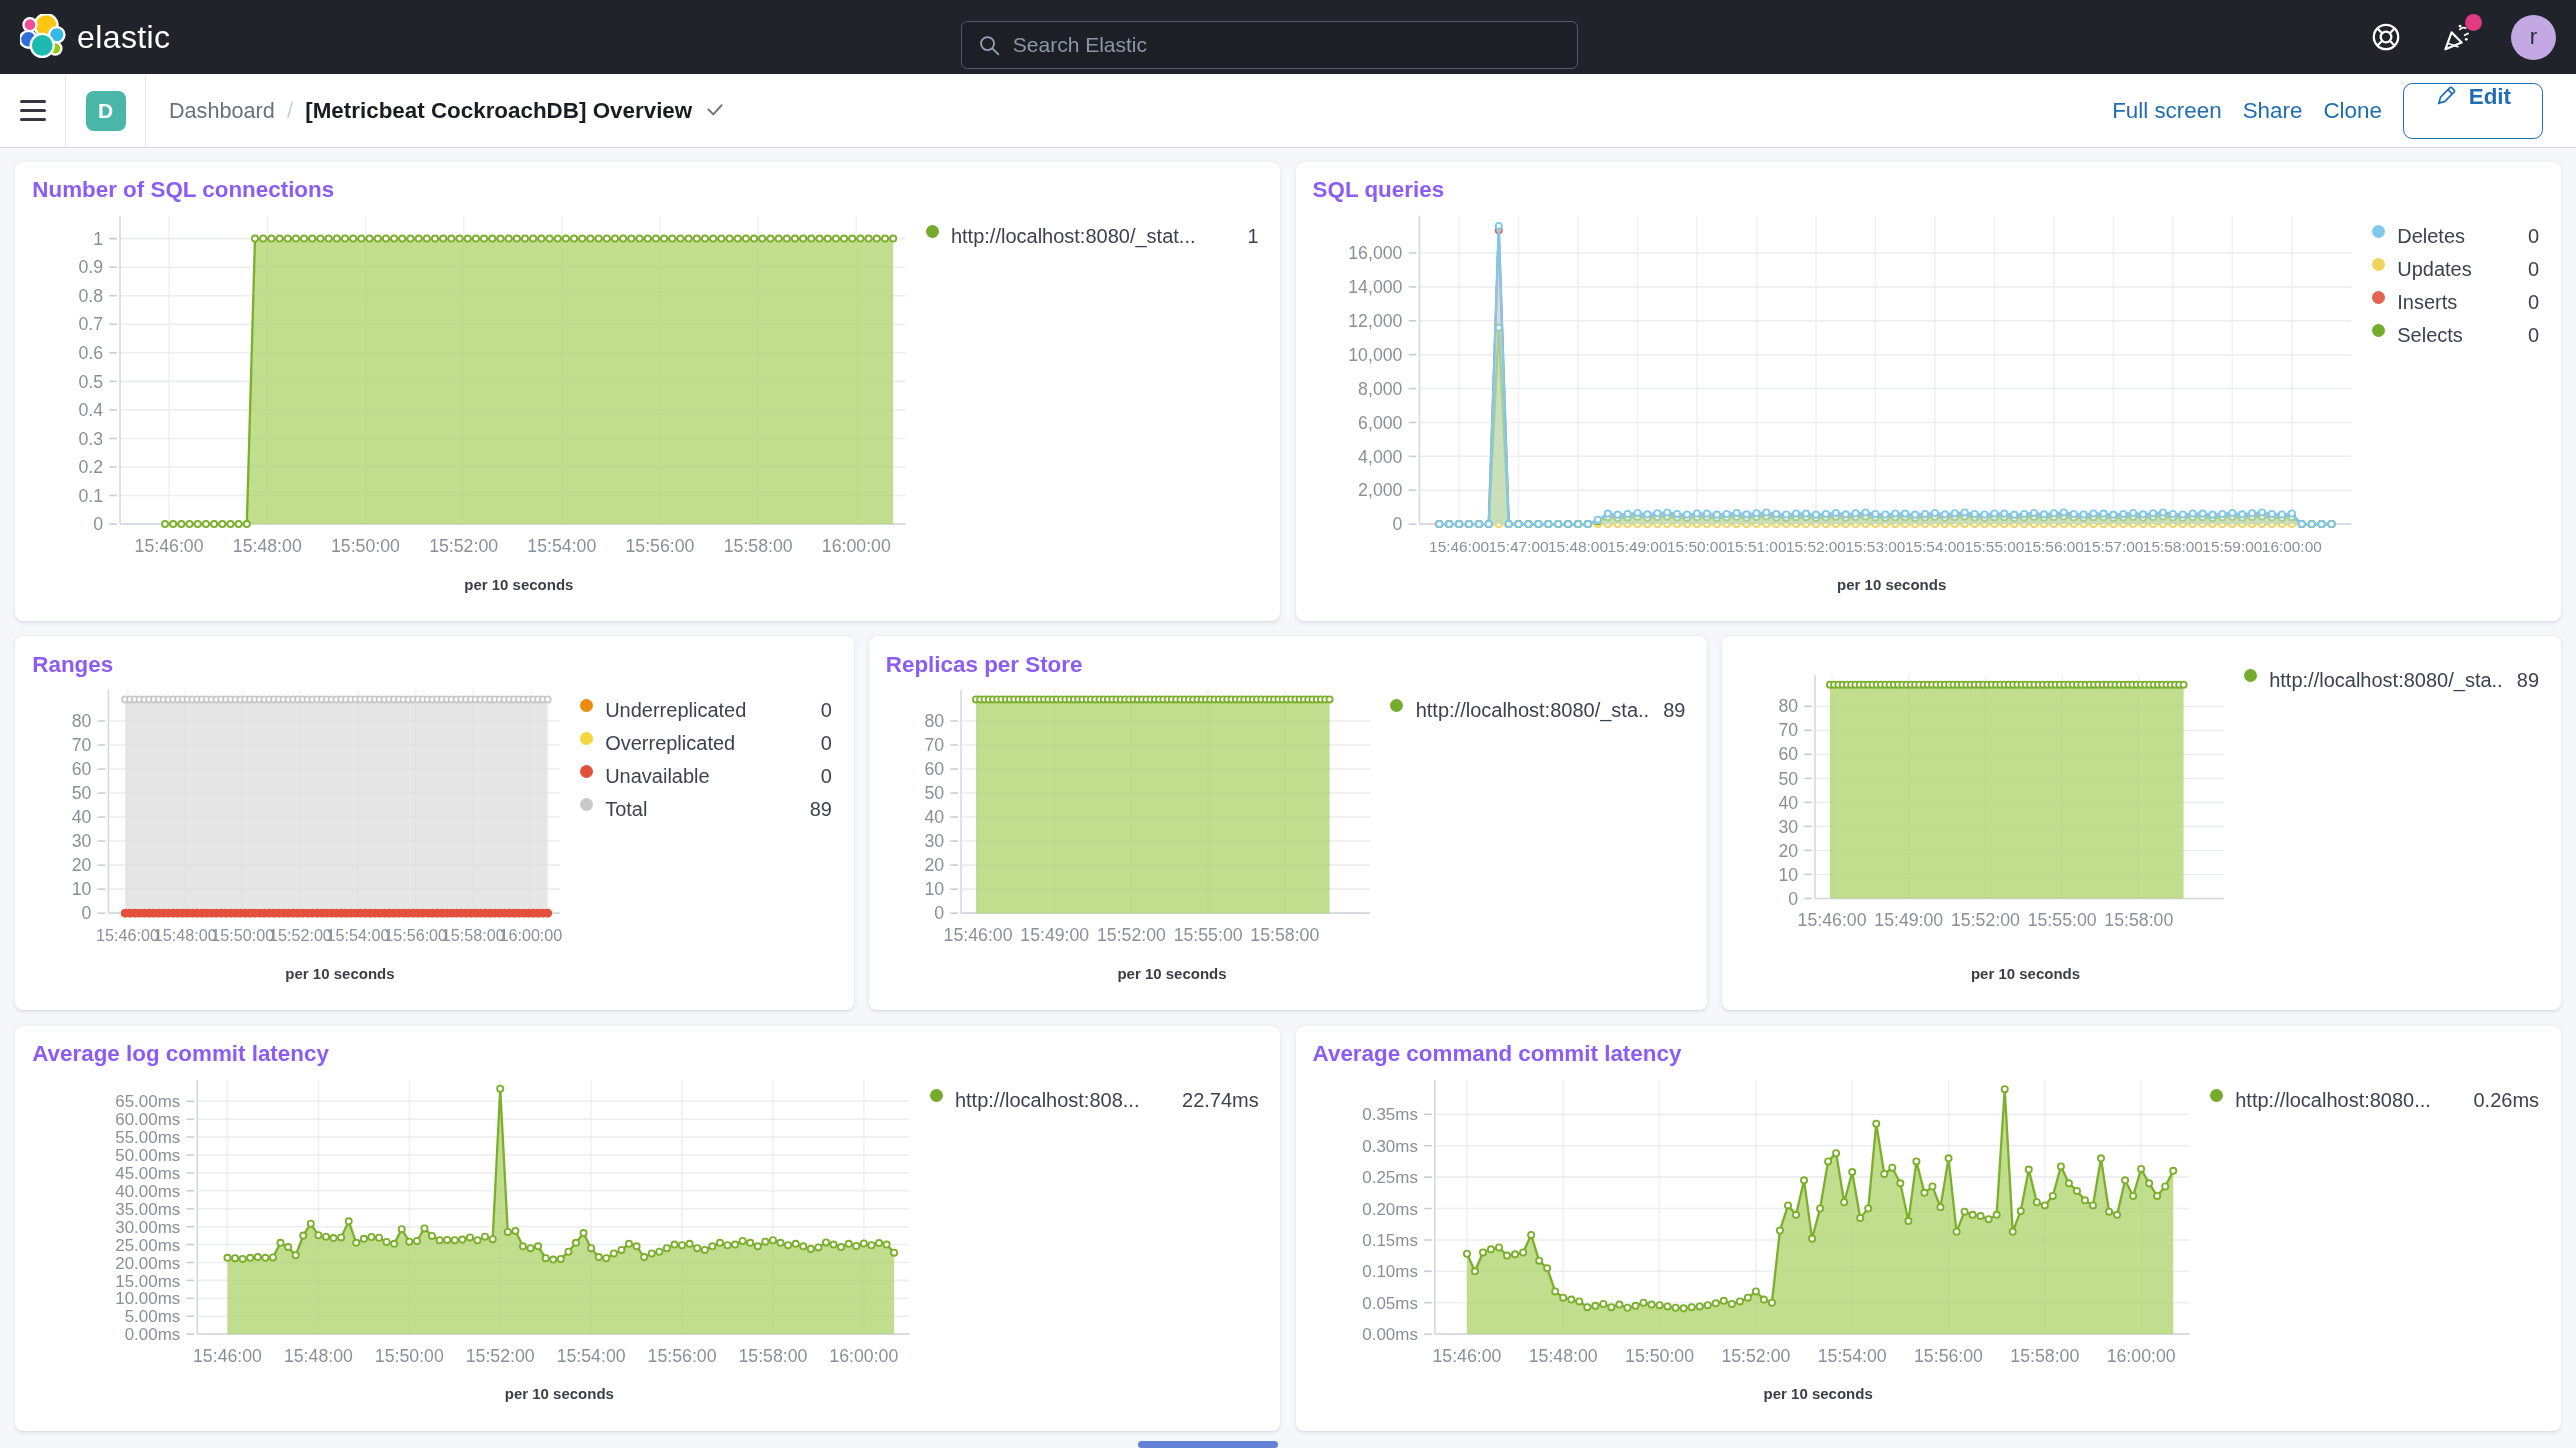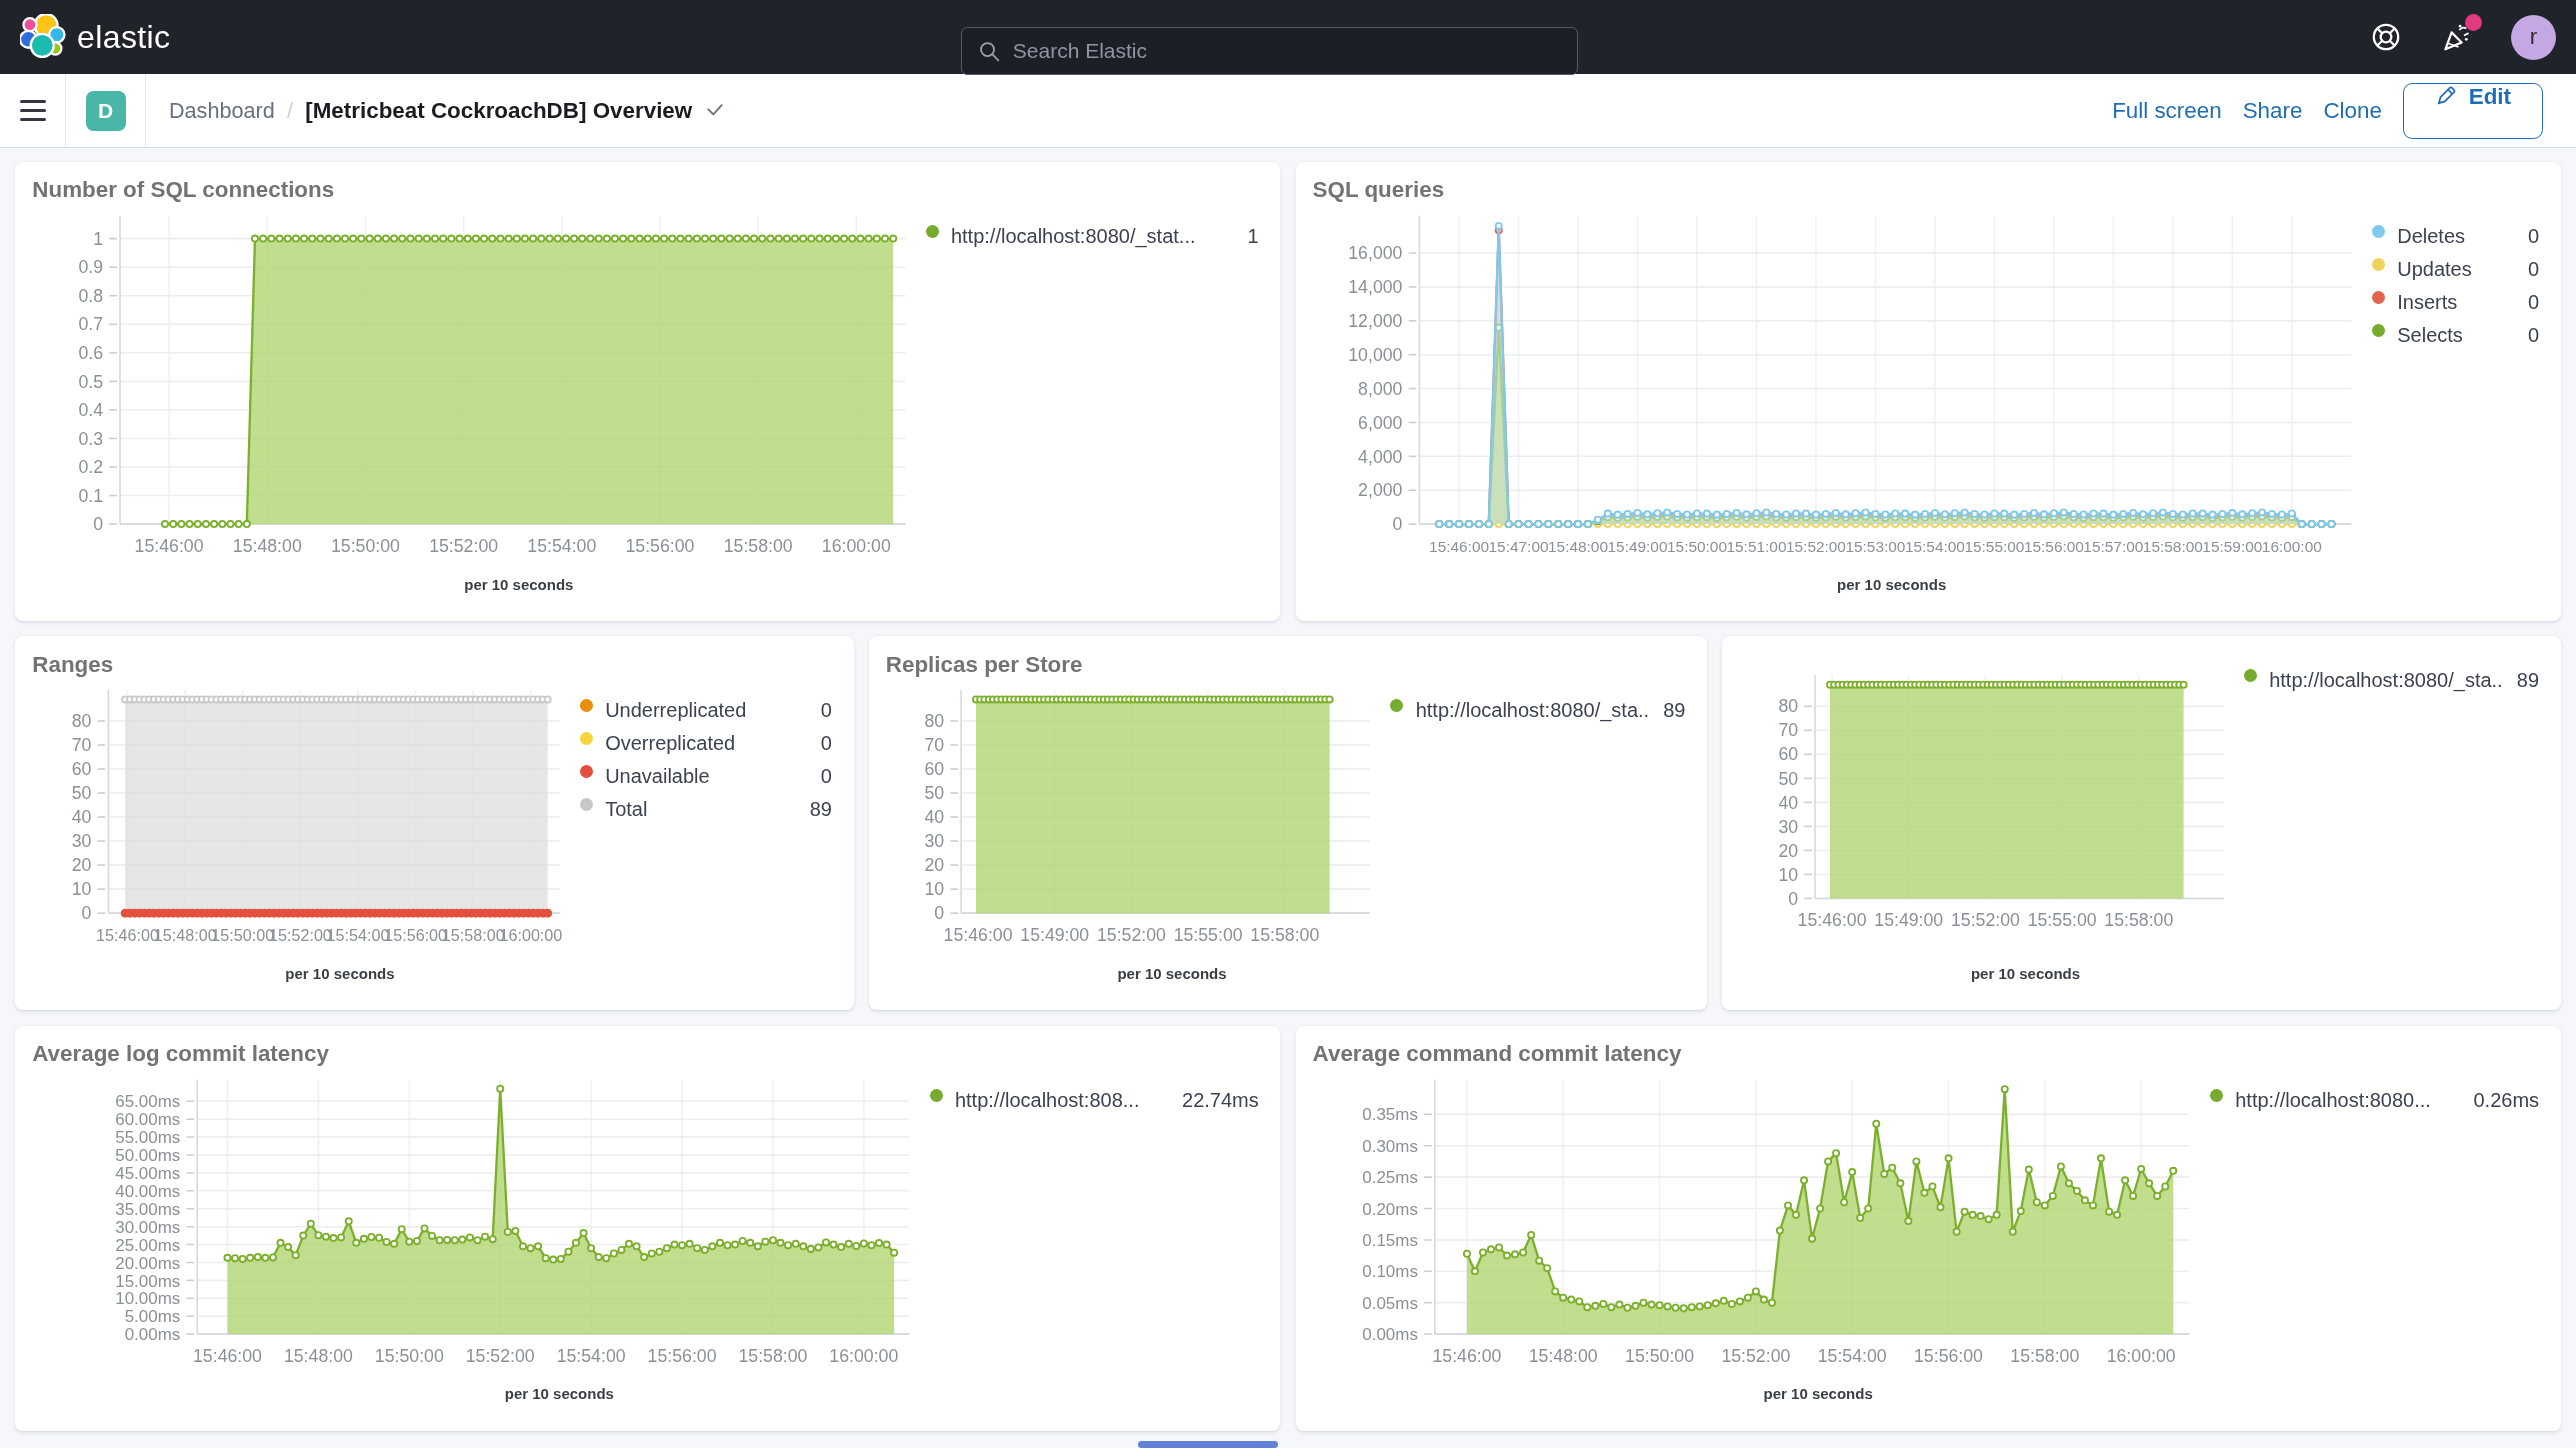--- a/index.html
+++ b/index.html
@@ -4,21 +4,21 @@
 <style>
   * { box-sizing: border-box; margin: 0; padding: 0; }
   html,body { width: 2576px; height: 1448px; overflow: hidden;
     font-family: "Liberation Sans", "DejaVu Sans", sans-serif; background:#F5F7FA; }
 
   
   .topbar { position:relative; height:74px; background:#20232A; display:flex; align-items:center; padding:0 20px; }
   .logo { display:flex; align-items:center; gap:11px; cursor:pointer; }
   .logo svg { display:block; }
   .brand { color:#fff; font-size:32px; font-weight:500; letter-spacing:0.4px; }
-  .searchbox { position:absolute; left:50%; top:27px; transform:translateX(-53%);
+  .searchbox { position:absolute; left:50%; top:21px; transform:translateX(-53%);
     width:617px; height:48px; background:#1C1F26; border:1.5px solid #565B66; border-radius:6.2px;
     display:flex; align-items:center; padding:0 14px; }
   .searchbox input { flex:1; background:transparent; border:none; outline:none;
     color:#E8EAED; font-size:21px; margin-left:10.8px; font-family:inherit; }
   .searchbox input::placeholder { color:#8E95A3; }
   .top-icons { margin-left:auto; display:flex; align-items:center; gap:37px; }
   .icon-btn { position:relative; width:34px; height:34px; display:flex; align-items:center; justify-content:center; cursor:pointer; }
   .notif-dot { position:absolute; top:-6.2px; right:-7.7px; width:17px; height:17px; border-radius:50%; }
   .avatar { width:45px; height:45px; border-radius:50%; display:flex; align-items:center; justify-content:center;
     color:#2b2b33; font-size:22.4px; font-weight:500; cursor:pointer; }
@@ -42,21 +42,21 @@
     border:1.5px solid; border-radius:9.3px; background:#fff; font-size:22.4px; font-weight:600; cursor:pointer; }
 
   
   .content { padding:14px 15.4px 0; display:flex; flex-direction:column; gap:15.4px; }
   .row { display:flex; gap:15.4px; }
   .row > .panel { flex:1; }
   .row1 { height:459px; } .row2 { height:374px; } .row3 { height:405px; }
   .panel { background:#fff; border-radius:7.7px; padding:12.3px 15.4px;
     box-shadow:0 1.5px 4.6px rgba(65,78,112,.10), 0 0.8px 1.5px rgba(65,78,112,.08);
     display:flex; flex-direction:column; overflow:hidden; }
-  .panel-title { font-size:22.4px; font-weight:700; color:#737373; margin:3.1px 0 1.5px 1.5px; }
+  .panel-title { font-size:22.4px; font-weight:700; color:#8b5cf6; margin:3.1px 0 1.5px 1.5px; }
   .chart-wrap { flex:1; display:flex; min-height:0; }
   .chart-main { flex:1; display:flex; flex-direction:column; min-width:0; }
   svg.chart { flex:1; width:100%; min-height:0; }
   .xlabel { height:40px; line-height:32px; text-align:center; font-weight:700; font-size:15px; color:#3A3F47; }
   .legend { list-style:none; padding:20px 6.2px 0 7.7px; flex:none; }
   .legend-item { display:flex; height:33px; font-size:20px; color:#3C4250; cursor:pointer; }
   .ldot { width:13px; height:13px; border-radius:50%; margin-right:12.3px; flex:none; }
   .llbl { flex:1; white-space:nowrap; overflow:hidden; }
   .lval { margin-left:14px; white-space:nowrap; }
 

